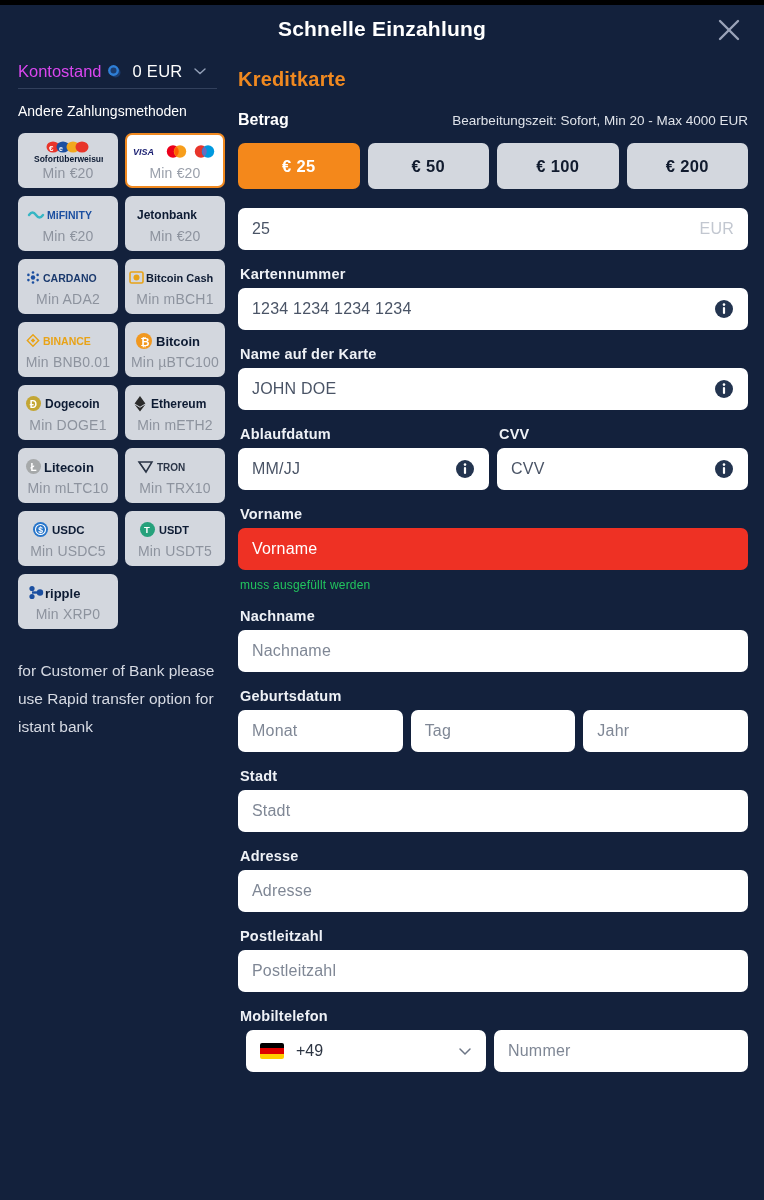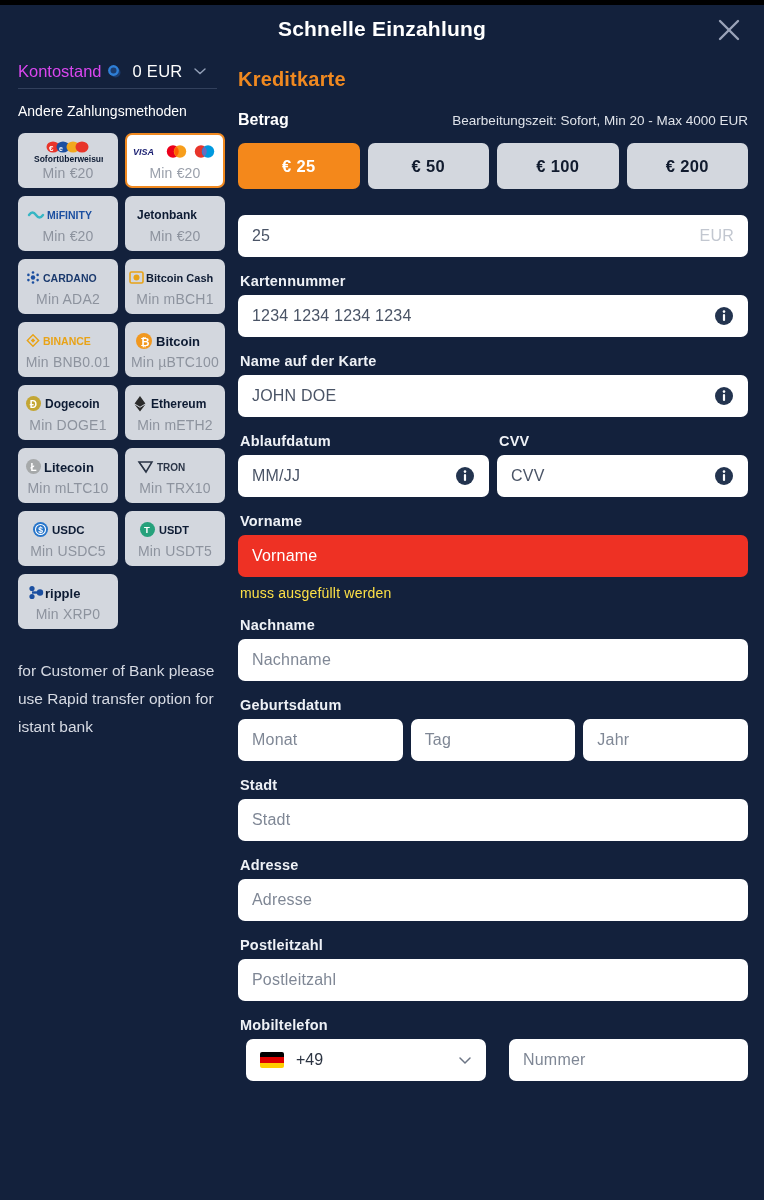--- a/index.html
+++ b/index.html
@@ -135,35 +135,35 @@
   .ph { font-size: 16px; color: #7f8795; letter-spacing:.2px; }
   .ph.dark { color: #4a5466; }
   .ph.right { margin-left:auto; color:#c2c7d0; }
   .fld-info { margin-left:auto; display:flex; align-items:center; }
 
   .lbl {
     font-size: 14.5px; font-weight: bold; color: #eef1f6;
     margin: 16px 0 6px 2px; display: block; letter-spacing:.2px;
   }
 
-  .amount-input { margin-top: 26px; }
+  .amount-input { margin-top: 19px; }
 
   .row2 { display:flex; gap: 8px; }
   .row2 > div { flex: 1 1 0; }
   .row3 { display:flex; gap: 8px; }
   .row3 > .fld { flex: 1 1 0; }
 
   .fld.error { background: #ee3124; }
   .fld.error .ph { color: #ffffff; }
   .err-msg {
-    font-size: 14px; color: #fde047; margin: 8px 0 0 2px;
+    font-size: 12px; color: #22c55e; margin: 8px 0 0 2px;
     letter-spacing:.2px;
   }
 
-  .phone-row { display:flex; gap: 23px; padding-left: 8px; }
+  .phone-row { display:flex; gap: 8px; padding-left: 8px; }
   .phone-cc { width: 240px; flex: 0 0 240px; }
   .phone-num { flex: 1 1 auto; }
   .flag {
     width: 24px; height: 16px; border-radius: 2px; overflow:hidden;
     display:flex; flex-direction:column; flex: 0 0 24px; margin-right: 12px;
   }
   .flag span { flex: 1 1 0; display:block; }
   .cc-text { font-size: 16px; color: #2c3442; }
   .cc-chev { margin-left:auto; display:flex; align-items:center; }
 

